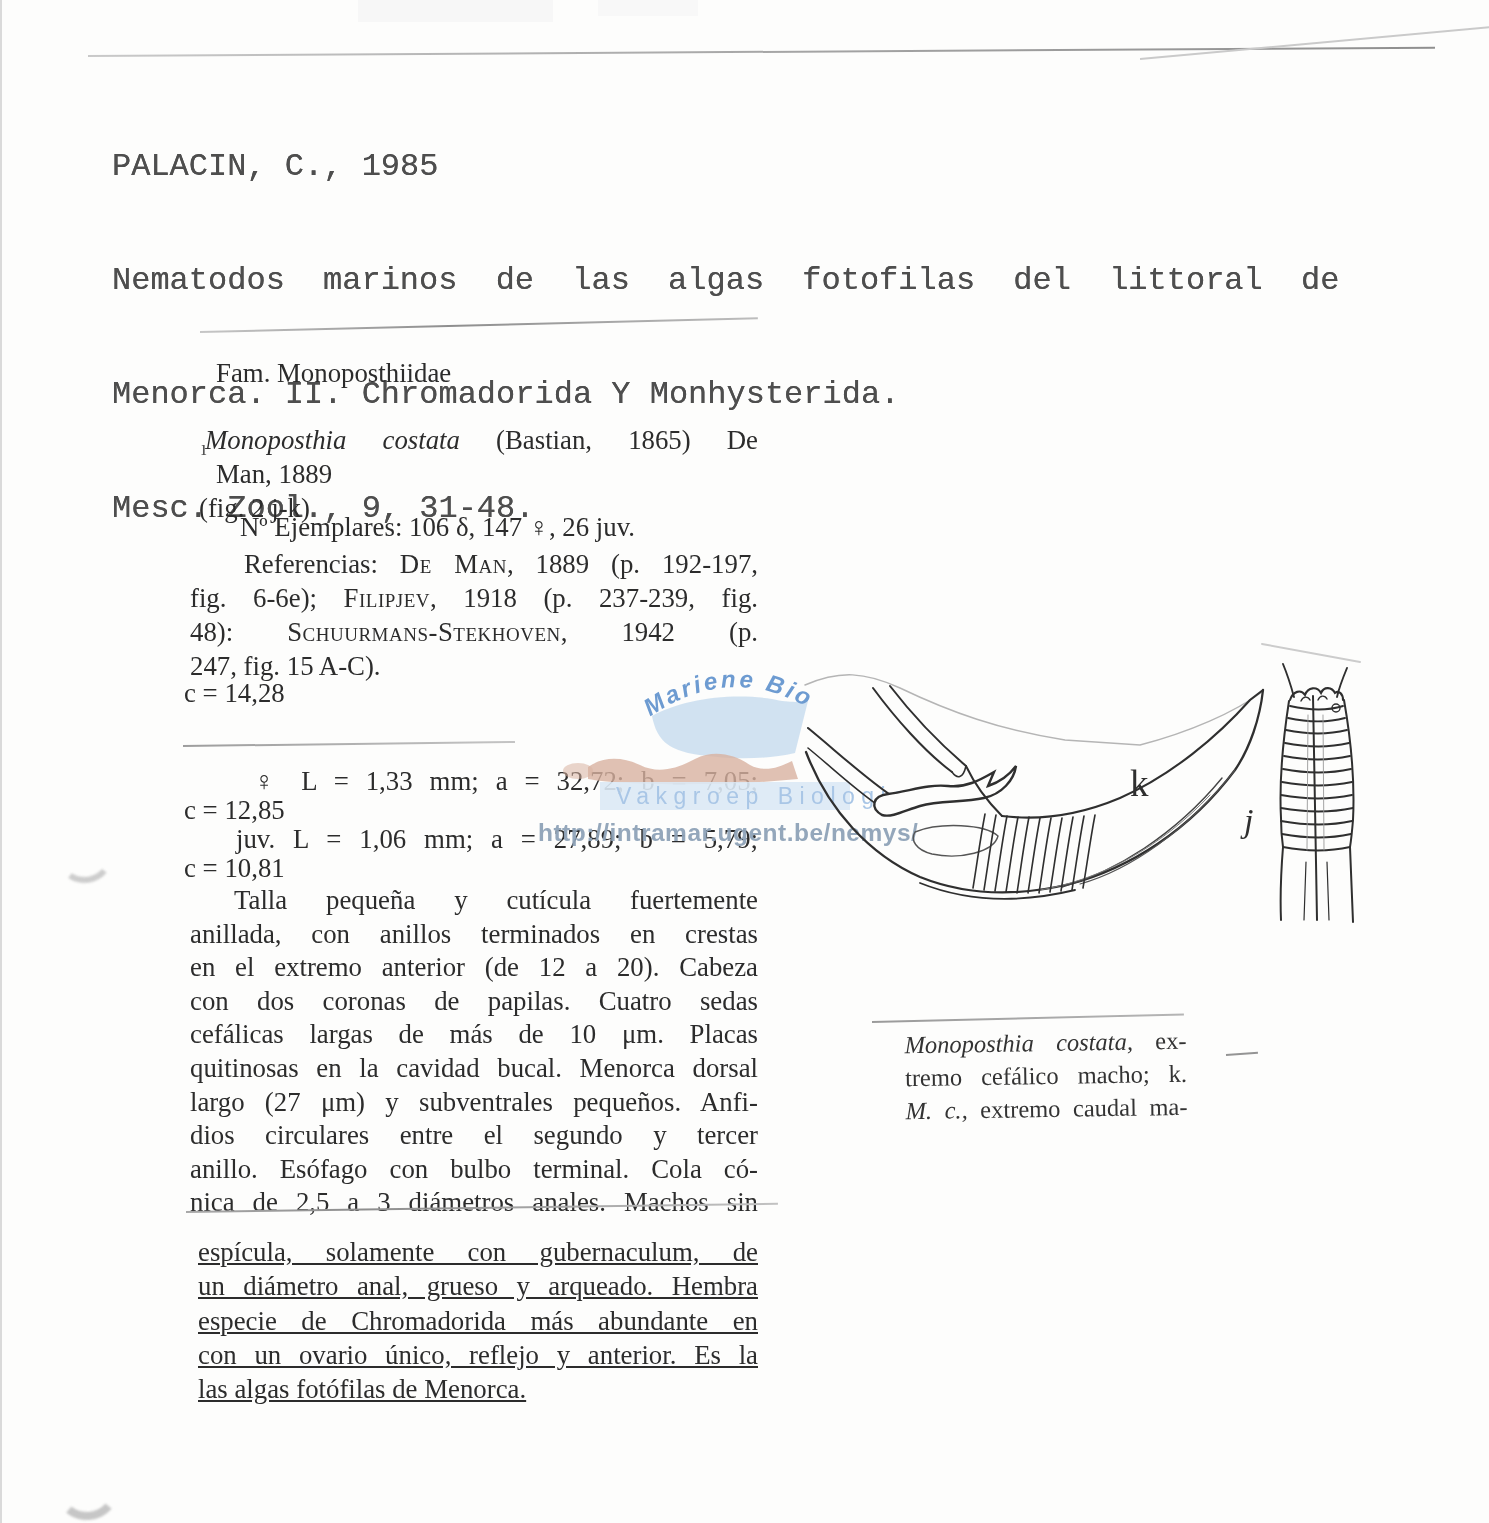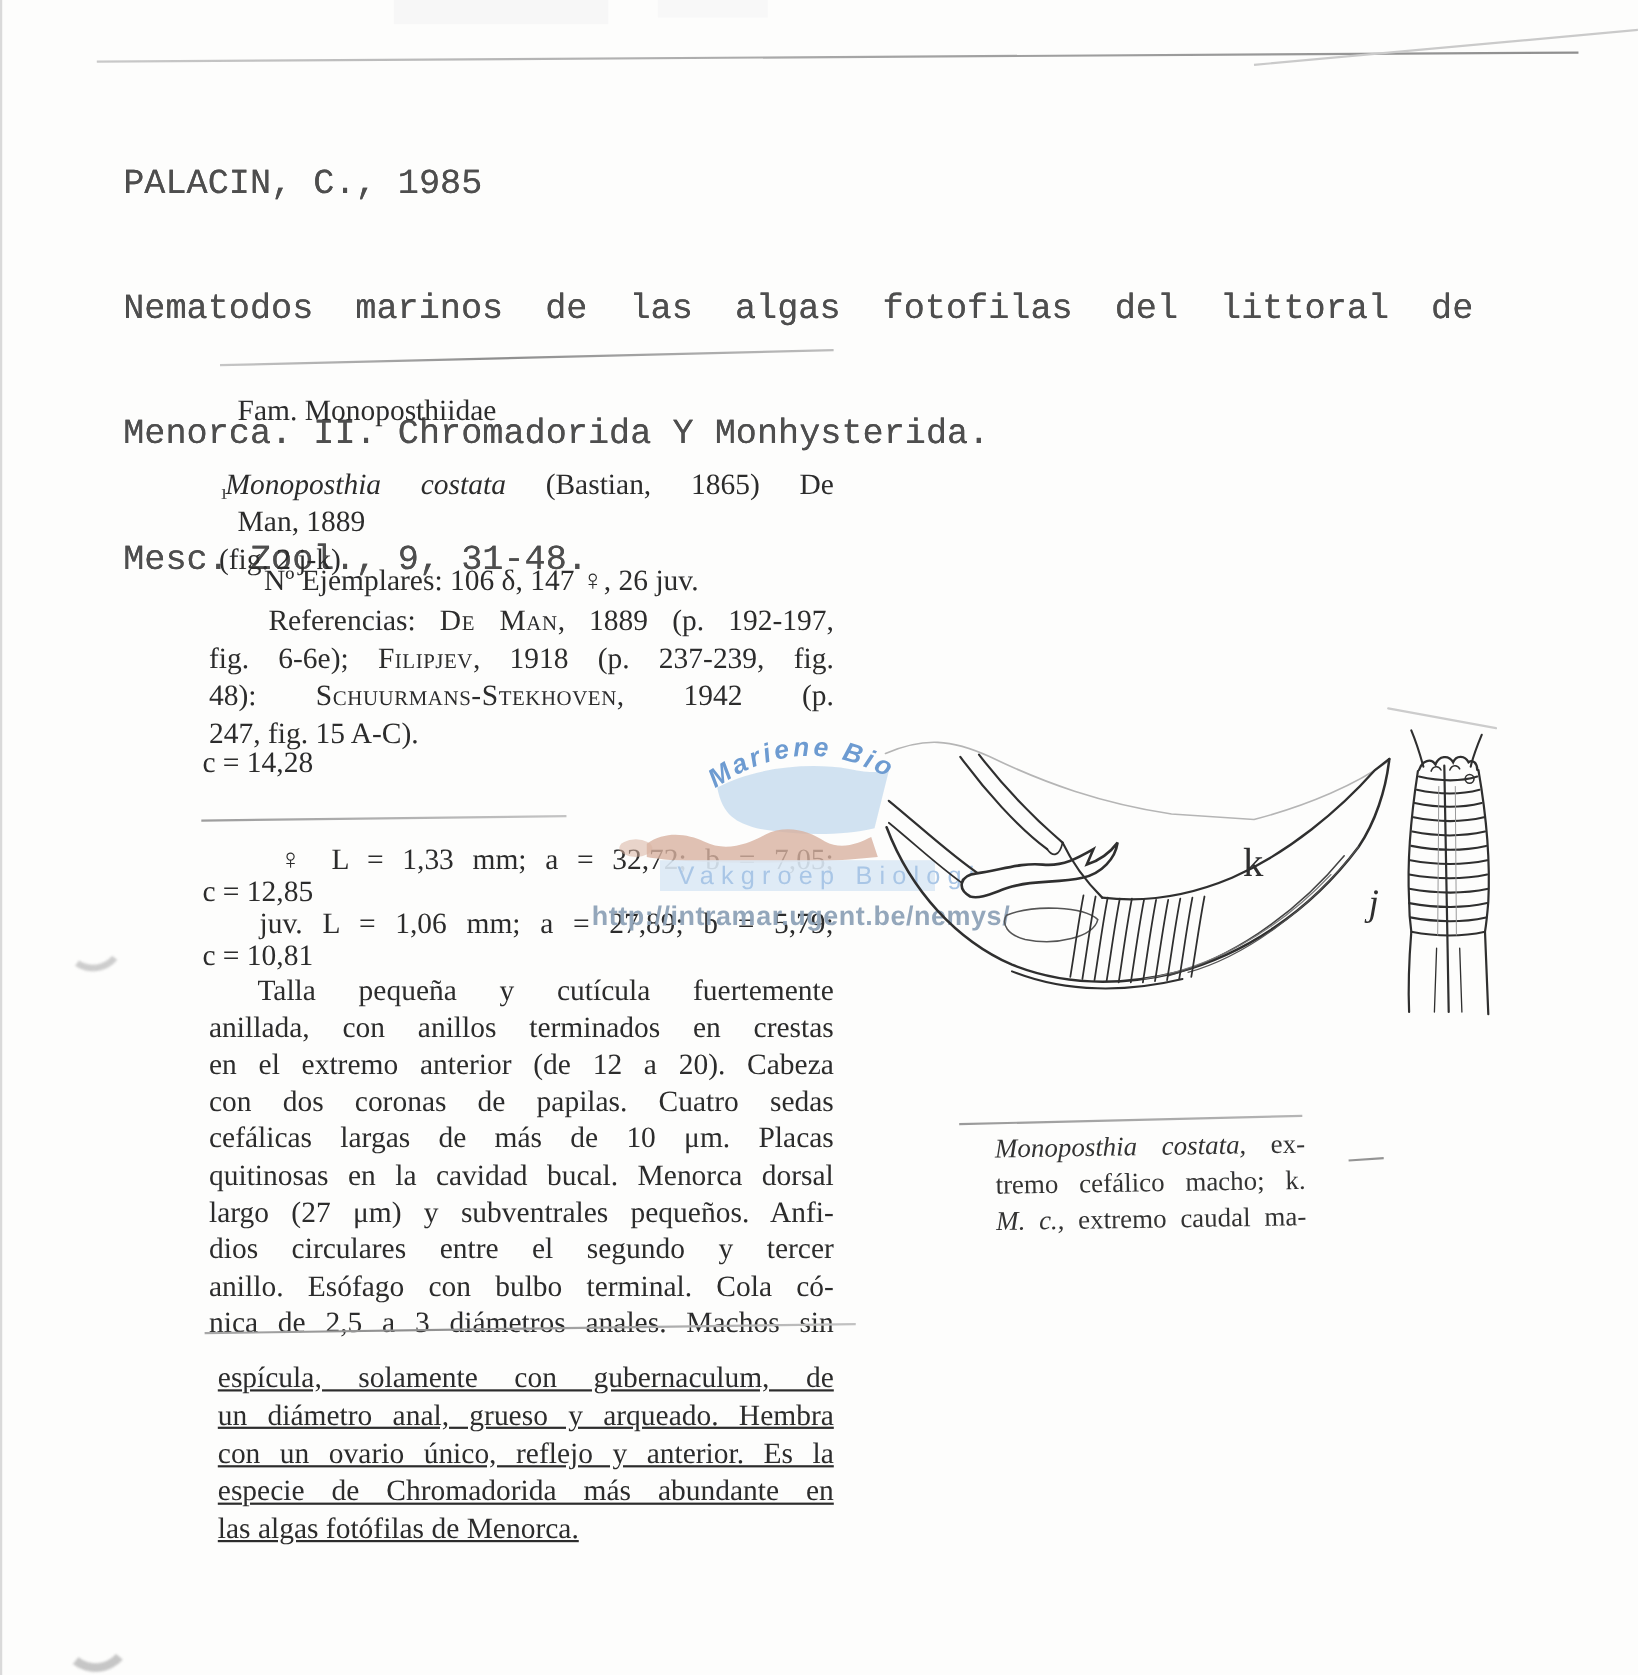--- a/index.html
+++ b/index.html
@@ -106,22 +106,22 @@
   <div class="jl">dios circulares entre el segundo y tercer</div>
   <div class="jl">anillo. Esófago con bulbo terminal. Cola có-</div>
   <div class="jl">nica de 2,5 a 3 diámetros anales. Machos sin</div>
 </div>
 
 <div class="rule" style="left:186px;top:1211px;width:592px;transform:rotate(-0.8deg);background:linear-gradient(90deg,#a8a8a8,#8e8e8e 30%,#c2c2c2);"></div>
 
 <div class="abs para" style="top:1235px;line-height:34.3px;text-decoration:underline;">
   <div class="jl" style="margin-left:8px;width:560px;">espícula, solamente con gubernaculum, de</div>
   <div class="jl" style="margin-left:8px;width:560px;">un diámetro anal, grueso y arqueado. Hembra</div>
+  <div class="jl" style="margin-left:8px;width:560px;">especie de Chromadorida más abundante en</div>
   <div class="jl" style="margin-left:8px;width:560px;">con un ovario único, reflejo y anterior. Es la</div>
-  <div class="jl" style="margin-left:8px;width:560px;">especie de Chromadorida más abundante en</div>
   <div class="pl" style="margin-left:8px;">las algas fotófilas de Menorca.</div>
 </div>
 
 <svg class="abs" style="left:520px;top:655px;z-index:1;pointer-events:none;" width="400" height="195" viewBox="0 0 400 195">
   <path id="wmarc" d="M 130,62 Q 210,6 292,55" fill="none"></path>
   <path d="M 132,61 C 160,45 210,37 252,44 C 270,48 280,47 288,46 L 275,98 C 240,106 200,104 168,98 C 150,93 137,87 132,61 Z" opacity="0.95" fill="#cfe0f0"></path>
   <path d="M 68,112 C 85,100 105,103 120,110 C 140,120 160,112 175,104 C 195,94 215,100 230,110 C 245,118 260,112 272,106 L 278,124 C 200,132 100,130 68,124 Z" opacity="0.8" fill="#d8b2a0"></path>
   <ellipse cx="58" cy="116" rx="15" ry="8" opacity="0.55" fill="#d8b2a0"></ellipse>
   <rect x="80" y="127" width="250" height="28" opacity="0.9" fill="#dce9f5"></rect>
   <text class="wm-sans" font-size="24" font-weight="bold" font-style="italic" letter-spacing="3" fill="#6d9bd1">

